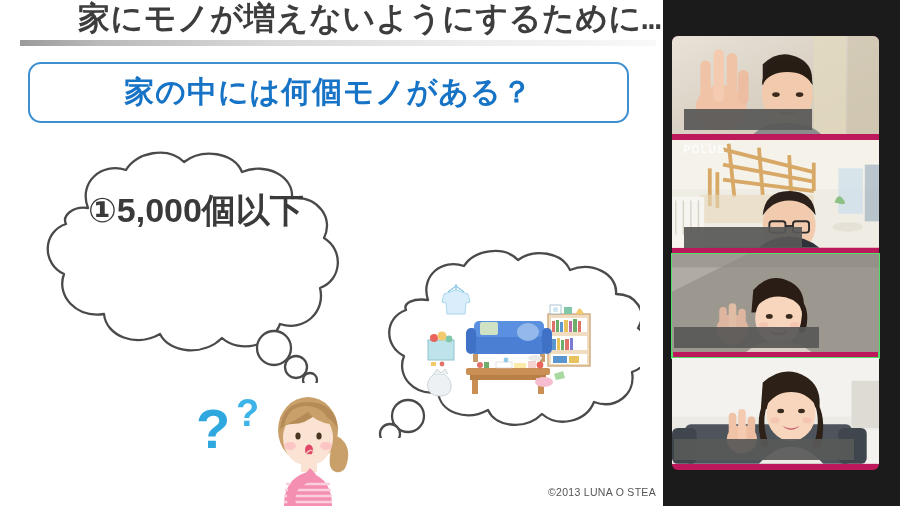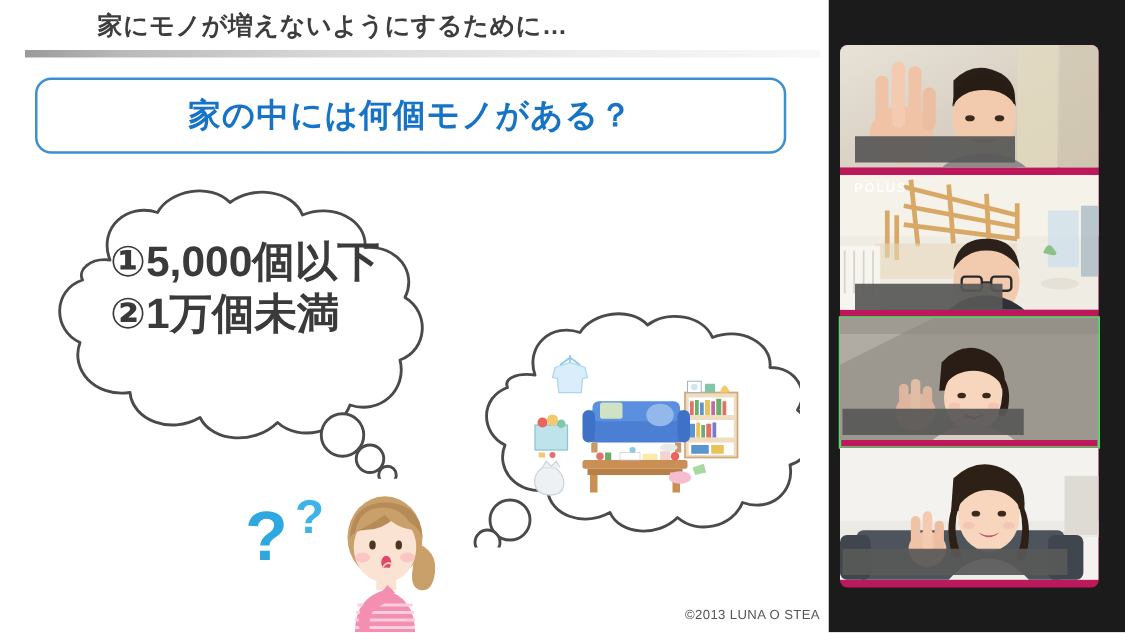--- a/index.html
+++ b/index.html
@@ -6,35 +6,35 @@
   body{width:900px;height:506px;overflow:hidden;
        font-family:"Liberation Sans","DejaVu Sans",sans-serif;}
 
   .screen{position:relative;width:900px;height:506px;background:#ffffff;overflow:hidden;}
 
   
   .slide{position:absolute;left:0;top:0;width:663px;height:506px;background:#fff;overflow:hidden;}
 
   .slide-title{
     position:absolute;left:78px;top:4px;width:560px;height:34px;
-    font-size:20px;font-weight:700;color:#3d3d3d;letter-spacing:.5px;
-    white-space:nowrap;line-height:34px;
+    font-size:32px;font-weight:700;color:#3d3d3d;letter-spacing:.5px;
+    white-space:nowrap;line-height:34px;font-family:Liberation Mono, monospace;
   }
   .title-rule{
     position:absolute;left:20px;top:40px;width:636px;height:6px;
     background:linear-gradient(to right,#9a9a9a 0%,#b9b9b9 12%,#d8d8d8 38%,#ededed 70%,#f8f8f8 100%);
   }
 
   .question-box{
     position:absolute;left:28px;top:62px;width:597px;height:57px;
     border:2.5px solid #3d8fd0;border-radius:13px;background:#fff;
     display:flex;align-items:center;justify-content:center;
   }
   .question-box span{
-    font-size:26px;font-weight:700;color:#1673c6;letter-spacing:1px;white-space:nowrap;
+    font-size:30px;font-weight:700;color:#1673c6;letter-spacing:1px;white-space:nowrap;
   }
 
   
   .bubble-left{position:absolute;left:18px;top:148px;width:350px;height:235px;}
   .bubble-right{position:absolute;left:372px;top:248px;width:268px;height:190px;}
 
   .opts{
     position:absolute;left:88px;top:190px;width:230px;
     font-size:34px;font-weight:700;color:#3a3a3a;line-height:1.22;
     letter-spacing:0px;white-space:nowrap;
@@ -91,21 +91,20 @@
                C186,208 152,206 142,186 C118,200 88,188 86,166
                C58,170 38,148 46,126 C24,116 24,84 48,76
                C44,68 54,58 70,60 Z" fill="#ffffff" stroke="#4a4a4a" stroke-width="2.3" stroke-linejoin="round"></path>
       <circle cx="256" cy="200" r="17" fill="#fff" stroke="#4a4a4a" stroke-width="2.3"></circle>
       <circle cx="278" cy="219" r="11" fill="#fff" stroke="#4a4a4a" stroke-width="2.3"></circle>
       <circle cx="292" cy="232" r="7" fill="#fff" stroke="#4a4a4a" stroke-width="2.3"></circle>
     </svg>
 
     <div class="opts">
       <div>①5,000個以下</div>
-      <div>②1万個未満</div>
     </div>
 
     <svg class="bubble-right" viewBox="0 0 268 190">
       <path d="M56,52 C48,28 70,10 92,18 C102,2 132,-3 146,12
                C162,0 190,4 198,22 C220,13 246,26 244,46
                C264,46 276,64 266,80 C282,92 280,118 260,124
                C264,146 244,162 222,154 C214,174 186,180 170,166
                C154,182 124,180 116,162 C94,174 68,164 66,144
                C42,148 24,128 32,108 C12,98 12,70 34,62
                C31,55 41,50 56,52 Z" fill="#ffffff" stroke="#4a4a4a" stroke-width="2.3" stroke-linejoin="round"></path>

